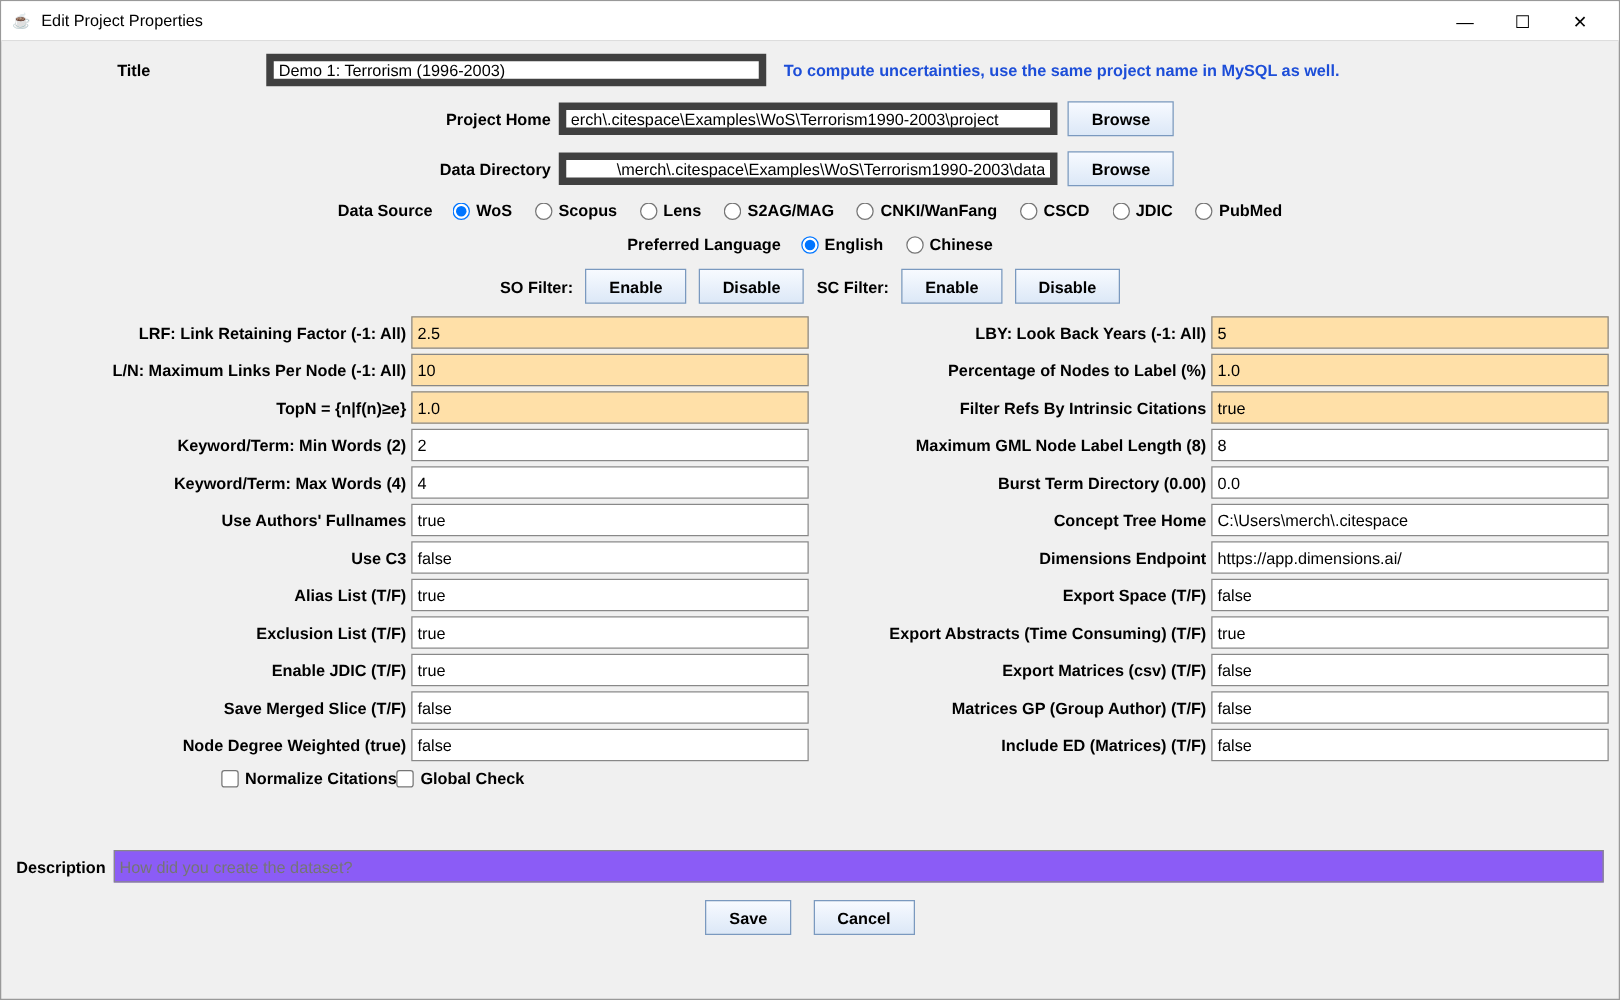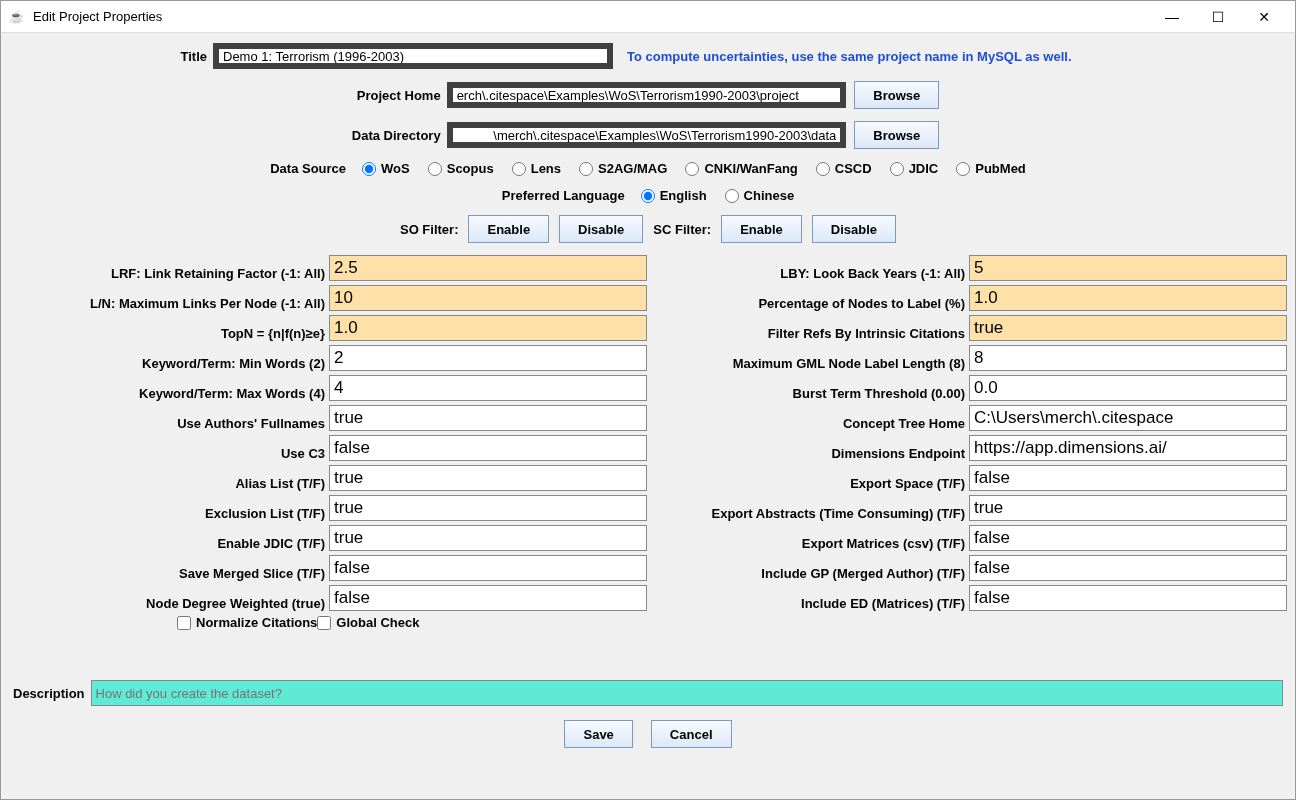--- a/index.html
+++ b/index.html
@@ -17,49 +17,49 @@
 input[type="text"].tf { height: 26px; padding: 2px 4px; border: 6px solid #404040; background: #fff; font-family: inherit; font-size: 13px; }
 .warn { color: #1d4ed8; font-weight: bold; margin-left: 14px; }
 .btn { height: 28px; padding: 0 18px; background: linear-gradient(#f7faff,#dce8f7); border: 1px solid #7a99bf; font-family: inherit; font-size: 13px; font-weight: bold; cursor: default; }
 .radio-group { display: flex; align-items: center; gap: 18px; }
 .radio-item, .check-item { display: flex; align-items: center; gap: 5px; font-weight: bold; }
 .radio-item input, .check-item input { width: 14px; height: 14px; }
 .filter-row { display: flex; align-items: center; justify-content: center; gap: 10px; margin-bottom: 8px; }
 .filter-label { font-weight: bold; }
 .params { display: flex; gap: 2px; padding: 0 2px; }
 .param-col { flex: 1; }
-.param-row { display: flex; align-items: flex-end; height: 30px; }
+.param-row { display: flex; align-items: center; height: 30px; }
 .param-label { width: 320px; text-align: right; padding-right: 4px; font-weight: bold; }
 .param-col.right .param-label { width: 320px; }
-.param-input { flex: 1; height: 26px; padding: 0 4px; border: 1px solid #888; background: #fff; font-family: inherit; font-size: 17px; }
+.param-input { flex: 1; height: 26px; padding: 0 4px; border: 1px solid #888; background: #fff; font-family: inherit; font-size: 13px; }
 .param-input.highlight { background: #ffe0a8; }
 .checks-row { display: flex; align-items: center; margin-top: 4px; margin-left: 170px; }
 .desc-row { display: flex; align-items: center; margin-top: 50px; padding: 0 6px; }
 .desc-label { font-weight: bold; padding-right: 6px; }
-.desc-input { flex: 1; height: 26px; padding: 2px 4px; border: 1px solid #888; background: #5eead4; font-family: inherit; font-size: 13px; }
+.desc-input { flex: 1; height: 26px; padding: 2px 4px; border: 1px solid #888; background: #8b5cf6; font-family: inherit; font-size: 13px; }
 .footer-btns { display: flex; justify-content: center; gap: 18px; margin-top: 14px; }
 </style>
 </head>
 <body>
 
 <div class="window">
   <div class="titlebar">
     <span class="titlebar-icon">☕</span>
     <span class="titlebar-title">Edit Project Properties</span>
     <div class="titlebar-controls">
       <div class="tb-btn">—</div>
       <div class="tb-btn">☐</div>
       <div class="tb-btn">✕</div>
     </div>
   </div>
 
   <div class="content">
 
     <div class="row">
-      <div class="label-right" style="width:206px;">Title</div>
+      <div class="label-right" style="width:206px;text-align:center;">Title</div>
       <input type="text" class="tf" style="width: 400px;" value="Demo 1: Terrorism (1996-2003)">
       <span class="warn">To compute uncertainties, use the same project name in MySQL as well.</span>
     </div>
 
     <div class="row center">
       <div class="label-right" style="width:440px;">Project Home</div>
       <input type="text" class="tf" style="width: 400px; " value="erch\.citespace\Examples\WoS\Terrorism1990-2003\project">
       <button class="btn" style="margin-left:8px;">Browse</button>
       <div style="width:350px;"></div>
     </div>
@@ -194,21 +194,21 @@
           </div>
         <div class="param-row">
             <div class="param-label">Filter Refs By Intrinsic Citations</div>
             <input class="param-input highlight" value="true" style="">
           </div>
         <div class="param-row">
             <div class="param-label">Maximum GML Node Label Length (8)</div>
             <input class="param-input" value="8" style="">
           </div>
         <div class="param-row">
-            <div class="param-label">Burst Term Threshold (0.00)</div>
+            <div class="param-label">Burst Term Directory (0.00)</div>
             <input class="param-input" value="0.0" style="">
           </div>
         <div class="param-row">
             <div class="param-label">Concept Tree Home</div>
             <input class="param-input" value="C:\Users\merch\.citespace" style="">
           </div>
         <div class="param-row">
             <div class="param-label">Dimensions Endpoint</div>
             <input class="param-input" value="https://app.dimensions.ai/" style="">
           </div>
@@ -218,21 +218,21 @@
           </div>
         <div class="param-row">
             <div class="param-label">Export Abstracts (Time Consuming) (T/F)</div>
             <input class="param-input" value="true" style="">
           </div>
         <div class="param-row">
             <div class="param-label">Export Matrices (csv) (T/F)</div>
             <input class="param-input" value="false" style="">
           </div>
         <div class="param-row">
-            <div class="param-label">Include GP (Merged Author) (T/F)</div>
+            <div class="param-label">Matrices GP (Group Author) (T/F)</div>
             <input class="param-input" value="false" style="">
           </div>
         <div class="param-row">
             <div class="param-label">Include ED (Matrices) (T/F)</div>
             <input class="param-input" value="false" style="">
           </div>
       </div>
     </div>
 
     <div class="checks-row">

